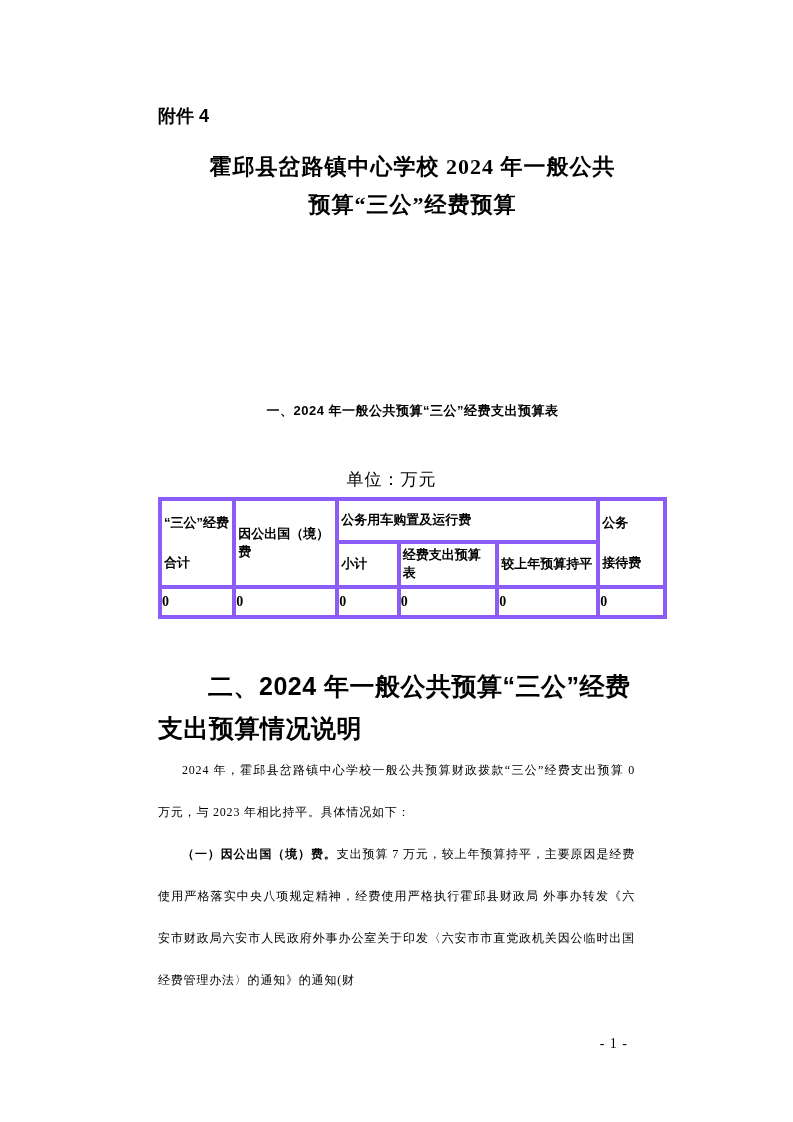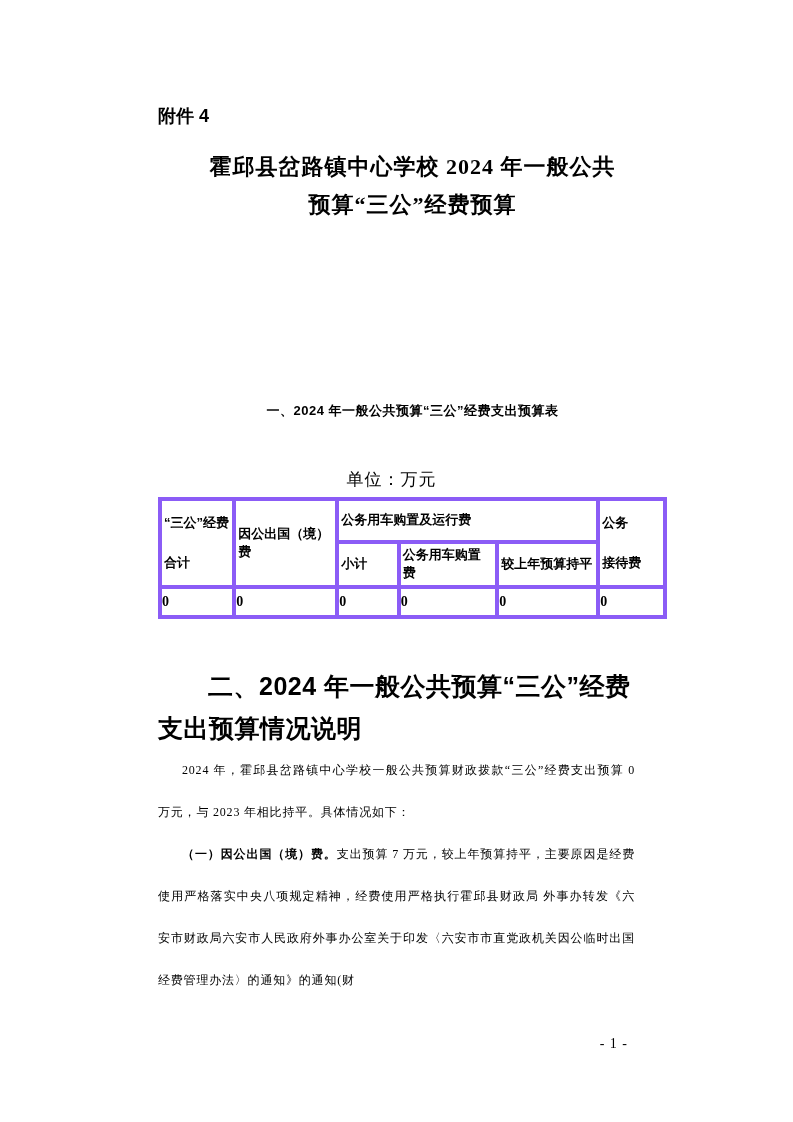--- a/index.html
+++ b/index.html
@@ -137,21 +137,21 @@
         </td>
         <td rowspan="2" class="hdr">因公出国（境）费</td>
         <td colspan="3" class="hdr">公务用车购置及运行费</td>
         <td rowspan="2" class="hdr-stack">
           <div class="stack-line">公务</div>
           <div class="stack-line">接待费</div>
         </td>
       </tr>
       <tr>
         <td class="hdr">小计</td>
-        <td class="hdr">公务用车购置费</td>
+        <td class="hdr">经费支出预算表</td>
         <td class="hdr">较上年预算持平</td>
       </tr>
       <tr>
         <td class="val">0</td>
         <td class="val">0</td>
         <td class="val">0</td>
         <td class="val">0</td>
         <td class="val">0</td>
         <td class="val">0</td>
       </tr>

